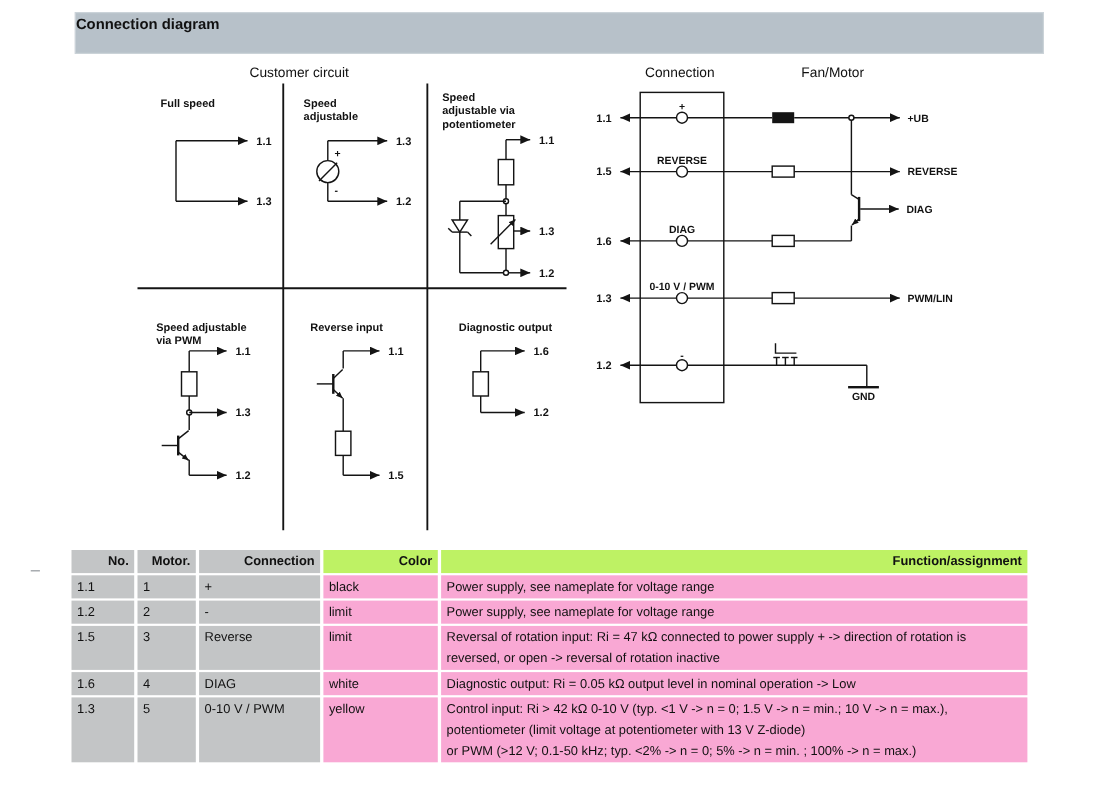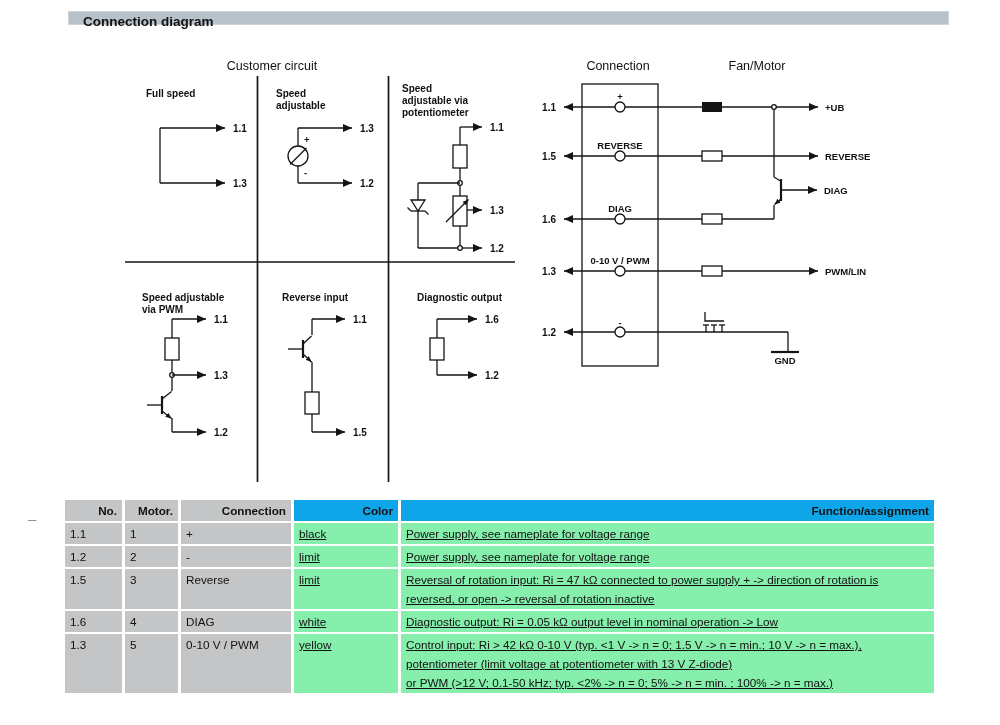--- a/index.html
+++ b/index.html
@@ -1,45 +1,45 @@
 <!DOCTYPE html>
 <html><head>
 <meta charset="utf-8">
 <style>
   html,body{margin:0;padding:0;}
   body{
     width:1000px;height:725px;position:relative;background:#ffffff;
     font-family:"Liberation Sans", sans-serif;color:#111;overflow:hidden;
   }
   .title-bar{
-    position:absolute;left:68px;top:11px;width:881px;height:14px;
+    position:absolute;left:68px;top:11px;width:881px;height:38px;
     background:#b7c1c9;border:1px solid #cdd4da;box-sizing:border-box;
-    font-size:13.5px;font-weight:bold;line-height:20px;padding-left:14px;
+    font-size:13.5px;font-weight:bold;line-height:20px;padding-left:0;
   }
   .margin-dash{
     position:absolute;left:28px;top:511px;color:#8d9298;font-size:15px;line-height:15px;
   }
   svg.dgm{position:absolute;left:0;top:0;}
   .wire{stroke:#141414;stroke-width:1.3;fill:none;}
   .wire2{stroke:#141414;stroke-width:1.7;fill:none;}
   .bar{stroke:#141414;stroke-width:2.2;fill:none;}
   .comp{stroke:#141414;stroke-width:1.3;fill:#ffffff;}
   .solid{fill:#141414;stroke:none;}
   text{fill:#111;}
   .t-title{font-size:12.5px;}
   .t-lbl{font-size:10px;font-weight:bold;}
   .t-pin{font-size:10px;font-weight:bold;}
   .t-term{font-size:9.5px;font-weight:bold;}
   .tbl-wrap{position:absolute;left:62px;top:498px;}
   table{border-collapse:separate;border-spacing:3px 2px;table-layout:fixed;font-size:11.7px;}
   th,td{vertical-align:top;text-align:left;padding:1px 5px;line-height:19px;box-sizing:border-box;}
   th{font-weight:bold;text-align:right;}
   .c-dark{background:#c3c5c6;}
-  .c-light{background:#86efac;text-decoration:underline;}
-  .c-hlight{background:#0ea5e9;}
+  .c-light{background:#f9a8d4;}
+  .c-hlight{background:#bef264;}
   .fn-line{white-space:nowrap;}
 </style>
 </head>
 <body>
 
 <div class="title-bar">Connection diagram</div>
 <div class="margin-dash">–</div>
 
 <svg class="dgm" width="1000" height="495" viewBox="0 0 1000 495">
   <defs>

